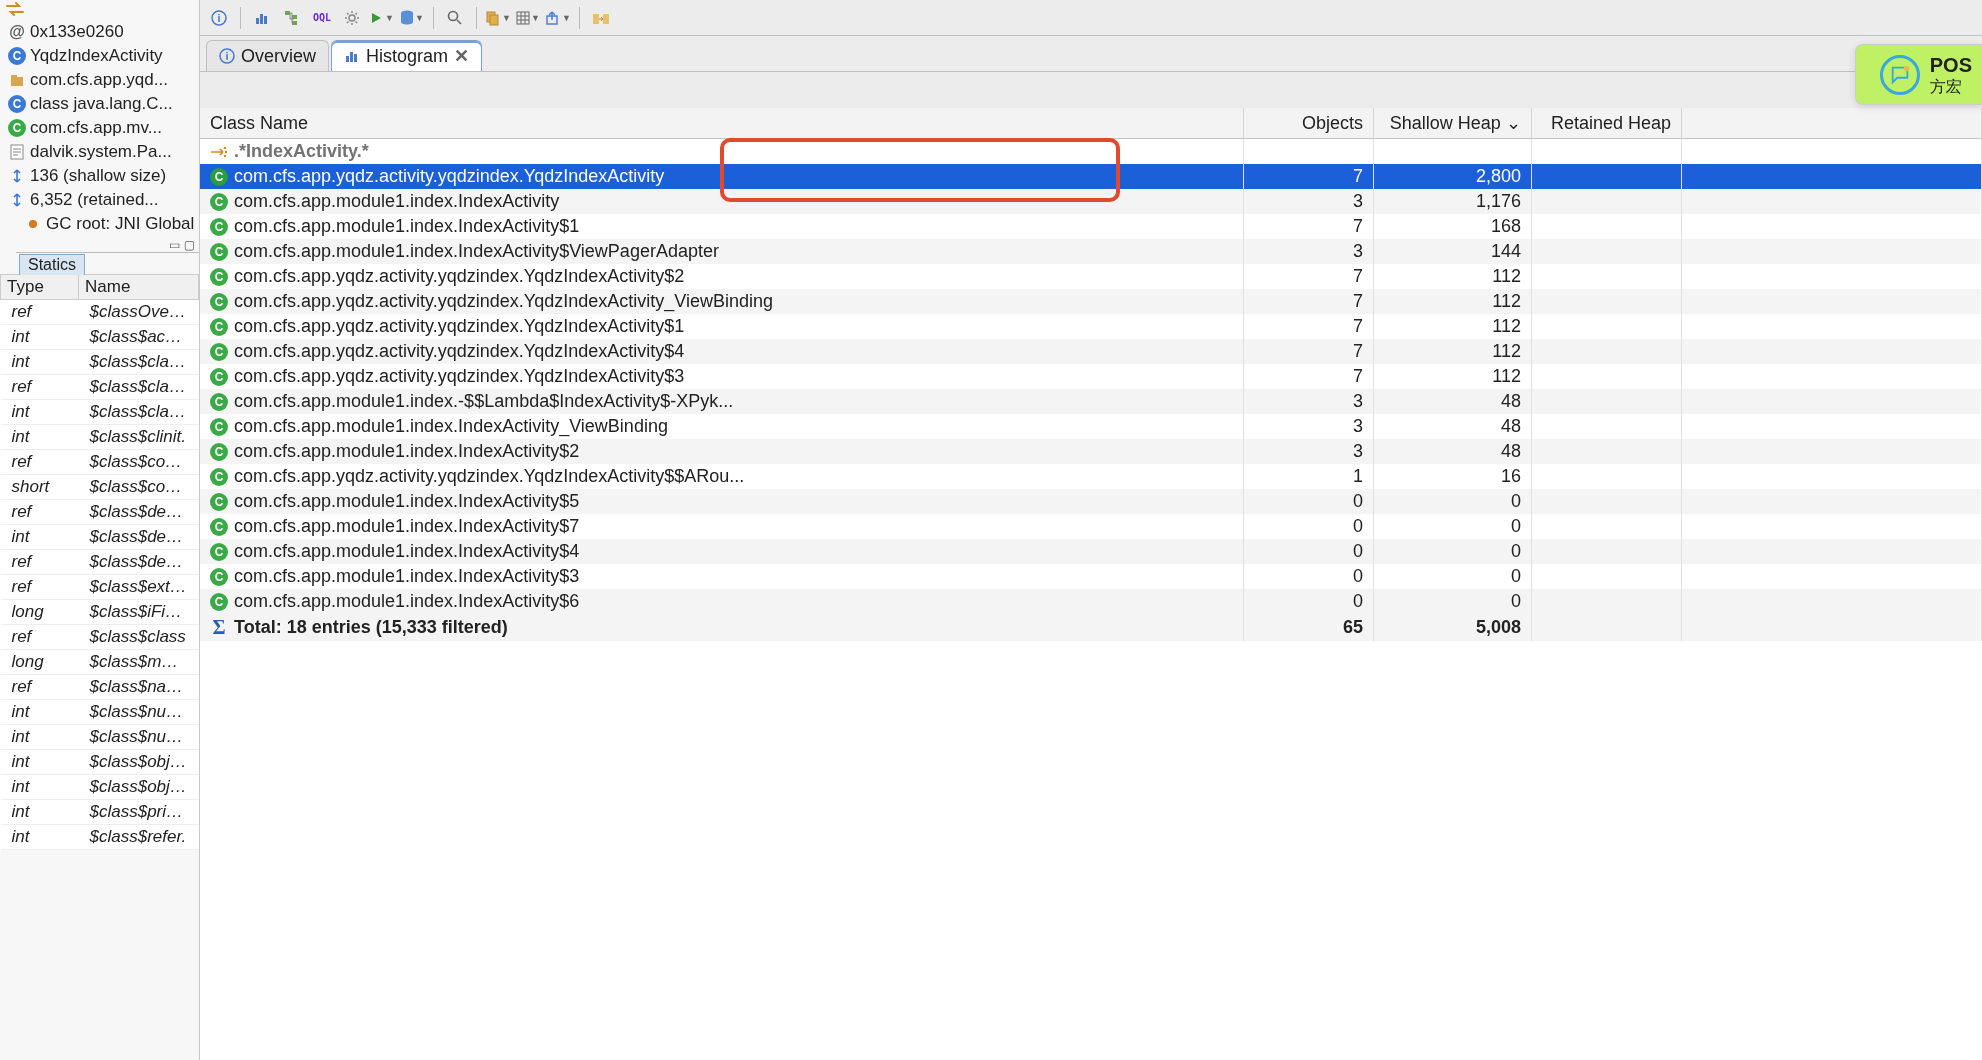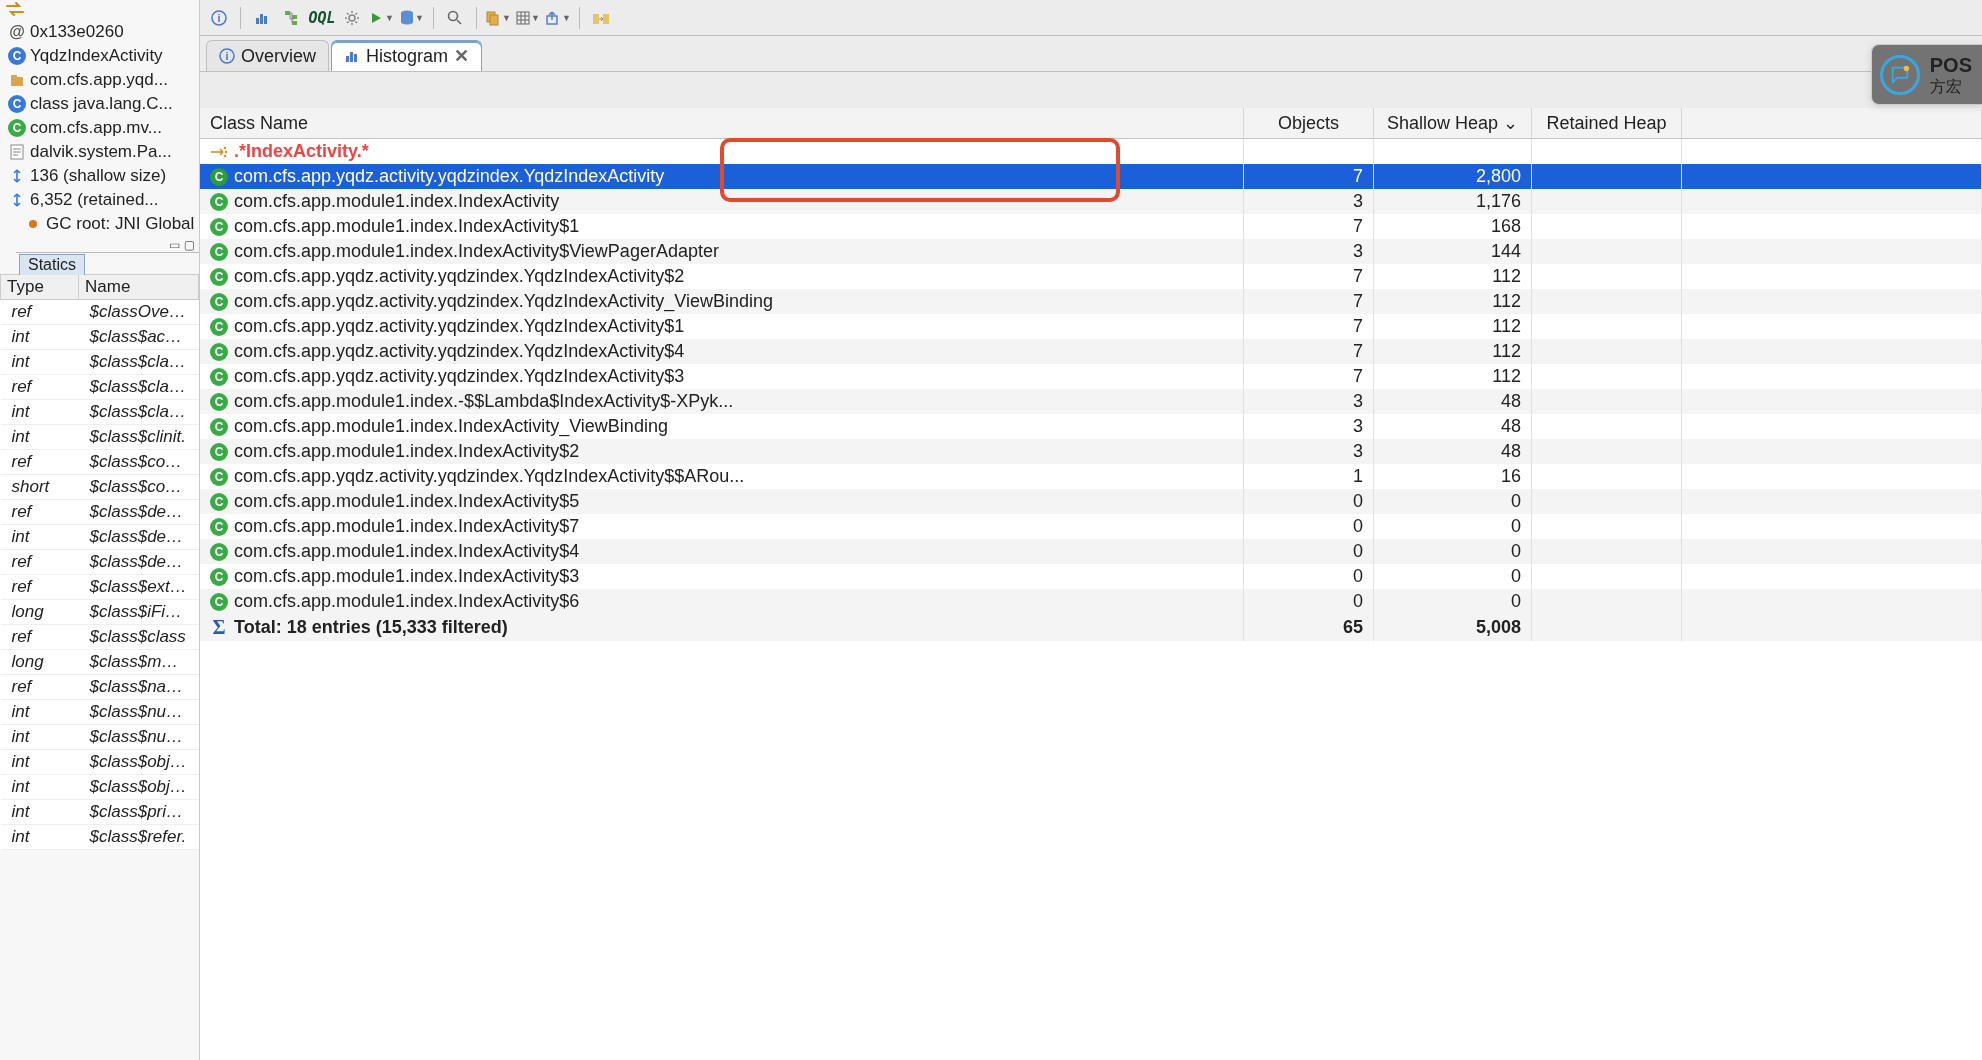--- a/index.html
+++ b/index.html
@@ -35,49 +35,49 @@
 
 .grid { flex: 1; background: #fff; overflow: auto; position: relative; margin-top: 36px; }
 .grid table { width: 100%; border-collapse: collapse; table-layout: fixed; }
 .grid col.c-name { width: auto; }
 .grid col.c-obj { width: 130px; }
 .grid col.c-shallow { width: 158px; }
 .grid col.c-retained { width: 150px; }
 .grid col.c-rest { width: 300px; }
 
 .grid th { position: sticky; top: 0; background: #f3f3f3; border-right: 1px solid #d5d5d5; border-bottom: 1px solid #c5c5c5; padding: 4px 10px; font-weight: 400; font-size: 18px; text-align: left; }
-.grid th.num { text-align: center; }
+.grid th.num { text-align: right; }
 .grid td { padding: 2px 10px; font-size: 18px; border-right: 1px solid #e0e0e0; white-space: nowrap; overflow: hidden; text-overflow: ellipsis; }
 .grid td.num { text-align: right; }
 .grid tr.stripe td { background: #f4f4f4; }
 .grid tr.selected td { background: #1b5fd9; color: #fff; }
 .grid tr.selected td .circle-c { background: #2a9d3f; } 
 
-.regex-row td:first-child { font-weight: 700; color: #ef4444; }
+.regex-row td:first-child { font-weight: 700; color: #737373; }
 .placeholder { color: #8a8a8a; text-align: right; }
 .total-row td:first-child { font-weight: 700; }
 
 .cell-with-icon { display: flex; align-items: center; gap: 6px; }
 .circle-c { width: 18px; height: 18px; border-radius: 50%; background: #3aaa47; color: #fff; font-size: 12px; font-weight: 700; display: inline-flex; align-items: center; justify-content: center; flex: none; }
 .sigma { font-family: "Times New Roman", serif; font-size: 20px; color: #2a5db0; font-weight: 700; display: inline-block; width: 18px; text-align: center; }
 .regex-ico { width: 18px; height: 18px; display: inline-flex; align-items: center; justify-content: center; }
 
 
 .red-box {
   position: absolute;
   border: 4px solid #e14a2b;
   border-radius: 10px;
   pointer-events: none;
 }
 
 
 .float-widget {
   position: absolute; top: 44px; right: 0;
-  background: #737373; border: 1px solid #ccc; border-right: none;
-  border-radius: 8px 0 0 8px; padding: 8px 10px 8px 8px;
+  background: #bef264; border: 1px solid #ccc; border-right: none;
+  border-radius: 8px 0 0 8px; padding: 8px 10px 8px 24px;
   display: flex; align-items: center; gap: 10px;
   box-shadow: 0 2px 8px rgba(0,0,0,0.12);
 }
 .float-widget .bubble { width: 40px; height: 40px; border-radius: 50%; border: 3px solid #3aa7e0; display: inline-flex; align-items: center; justify-content: center; }
 .float-widget .lines { display: flex; flex-direction: column; line-height: 1.2; }
 .float-widget .t1 { font-size: 20px; font-weight: 600; }
 .float-widget .t2 { font-size: 16px; }
 
 
 svg { display: block; }
@@ -295,21 +295,21 @@
         </span>
       <span class="tb-btn">
           <svg width="16" height="16">
             <rect x="1" y="1" width="5" height="4" fill="#6aa84f"></rect>
             <rect x="8" y="5" width="5" height="4" fill="#6aa84f"></rect>
             <rect x="8" y="11" width="5" height="4" fill="#6aa84f"></rect>
             <path d="M6 3h2v10h2M6 3v6h4" stroke="#888" fill="none"></path>
           </svg>
         </span>
       <span class="tb-btn">
-          <span style="font-family:monospace;font-size:15px;color:#14532d;font-weight:bold;font-style:italic;">OQL</span>
+          <span style="font-family:monospace;font-size:10px;color:#6d28d9;font-weight:bold;">OQL</span>
         </span>
       <span class="tb-btn">
           <svg width="16" height="16">
             <circle cx="8" cy="8" r="3" fill="none" stroke="#888" stroke-width="1.5"></circle>
             <path d="M8 1v2M8 13v2M1 8h2M13 8h2M3 3l1.5 1.5M11.5 11.5 13 13M3 13l1.5-1.5M11.5 4.5 13 3" stroke="#888" stroke-width="1.5"></path>
           </svg>
         </span>
       <span class="tb-btn">
           <svg width="14" height="14">
             <path d="M2 2v10l9-5z" fill="#3a9a3a"></path>

